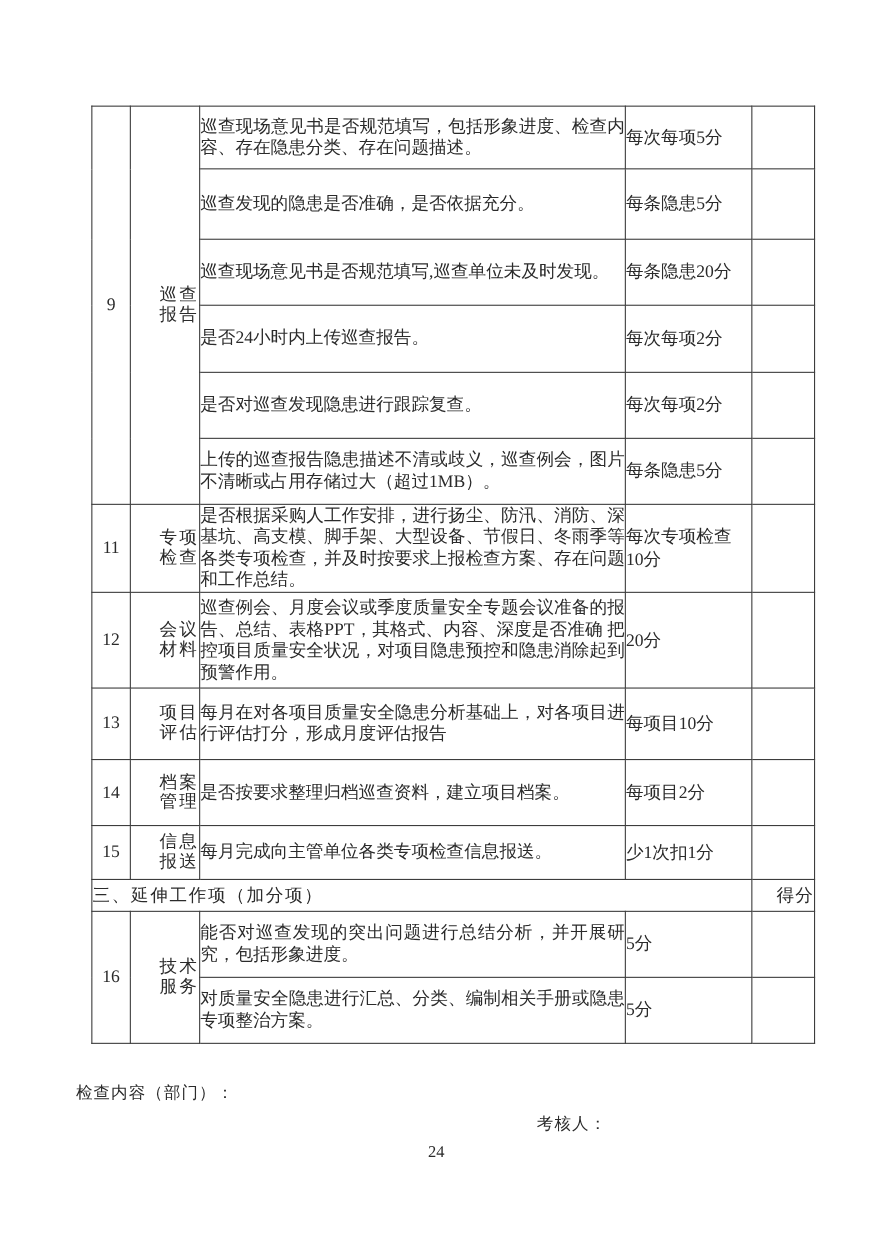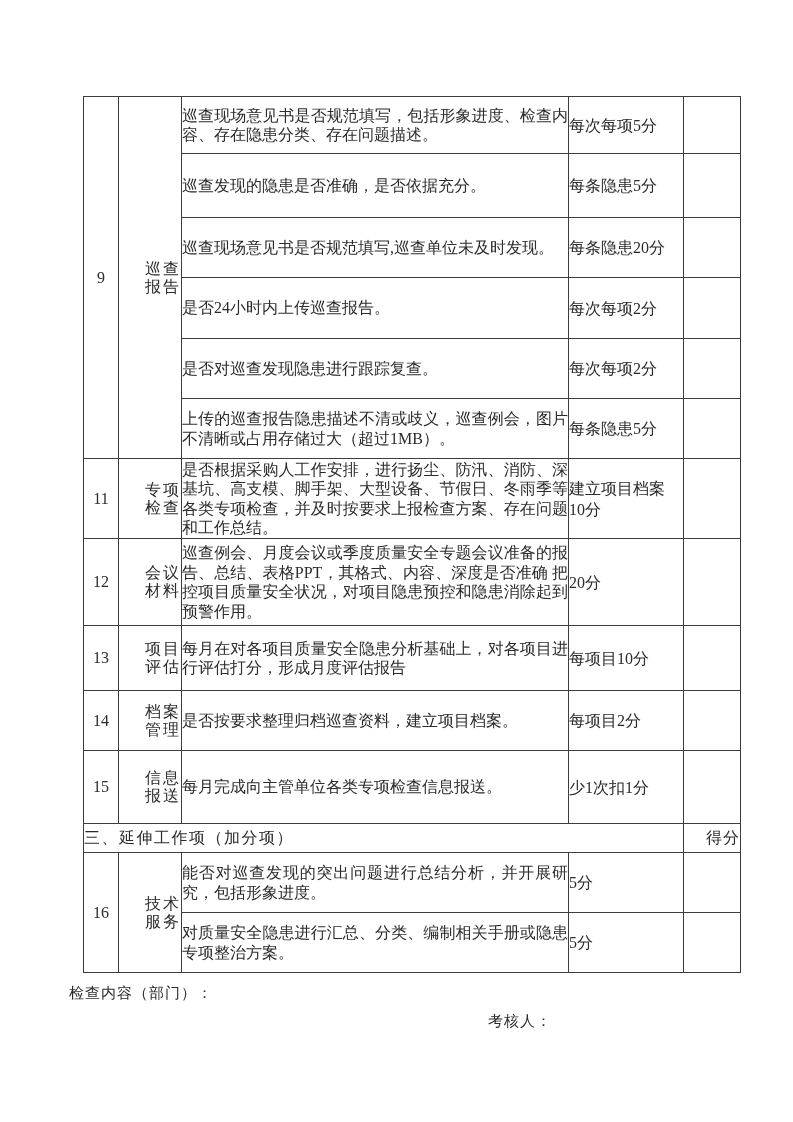--- a/index.html
+++ b/index.html
@@ -81,21 +81,21 @@
     letter-spacing: 1px;
   }
 
   tr.rh57 { height: 57px; }
   tr.rh64 { height: 64px; }
   tr.rh60 { height: 60px; }
   tr.rh61 { height: 61px; font-family: Liberation Serif, serif; }
   tr.rh80 { height: 80px; }
   tr.rh87 { height: 87px; }
   tr.rh65 { height: 65px; }
-  tr.rh59 { height: 73px; }
+  tr.rh59 { height: 49px; }
   tr.rh29 { height: 29px; font-family: Liberation Serif, serif; }
 
   .footer-label {
     position: absolute;
     top: 984px;
     font-size: 15px;
     letter-spacing: 1px;
     white-space: nowrap;
   }
   .footer-left  { left: 69px;  }
@@ -156,21 +156,21 @@
         <td class="desc">上传的巡查报告隐患描述不清或歧义，巡查例会，图片不清晰或占用存储过大（超过1MB）。</td>
         <td class="score">每条隐患5分</td>
         <td class="fill"></td>
       </tr>
 
       <tr class="rh80">
         <td class="no">11</td>
         <td class="cat">专项
 检查</td>
         <td class="desc">是否根据采购人工作安排，进行扬尘、防汛、消防、深基坑、高支模、脚手架、大型设备、节假日、冬雨季等各类专项检查，并及时按要求上报检查方案、存在问题和工作总结。</td>
-        <td class="score">建立项目档案
+        <td class="score">每次专项检查
 10分</td>
         <td class="fill"></td>
       </tr>
       <tr class="rh87">
         <td class="no">12</td>
         <td class="cat">会议
 材料</td>
         <td class="desc">巡查例会、月度会议或季度质量安全专题会议准备的报告、总结、表格PPT，其格式、内容、深度是否准确 把控项目质量安全状况，对项目隐患预控和隐患消除起到预警作用。</td>
         <td class="score">20分</td>
         <td class="fill"></td>
@@ -216,14 +216,15 @@
       <tr class="rh60">
         <td class="desc">对质量安全隐患进行汇总、分类、编制相关手册或隐患专项整治方案。</td>
         <td class="score">5分</td>
         <td class="fill"></td>
       </tr>
     </tbody>
   </table>
 
   <div class="footer-label footer-left">检查内容（部门）：</div>
   <div class="footer-label footer-right">考核人：</div>
+  <div class="page-number">24</div>
 
 </div>
 
 </body></html>

